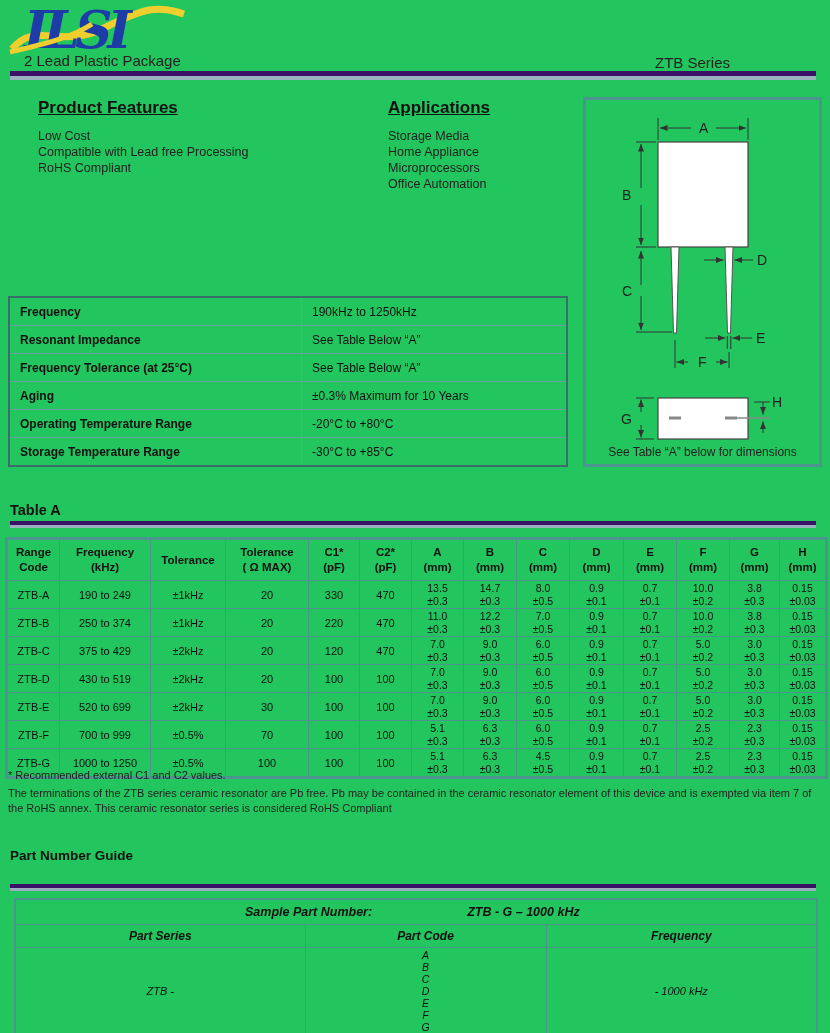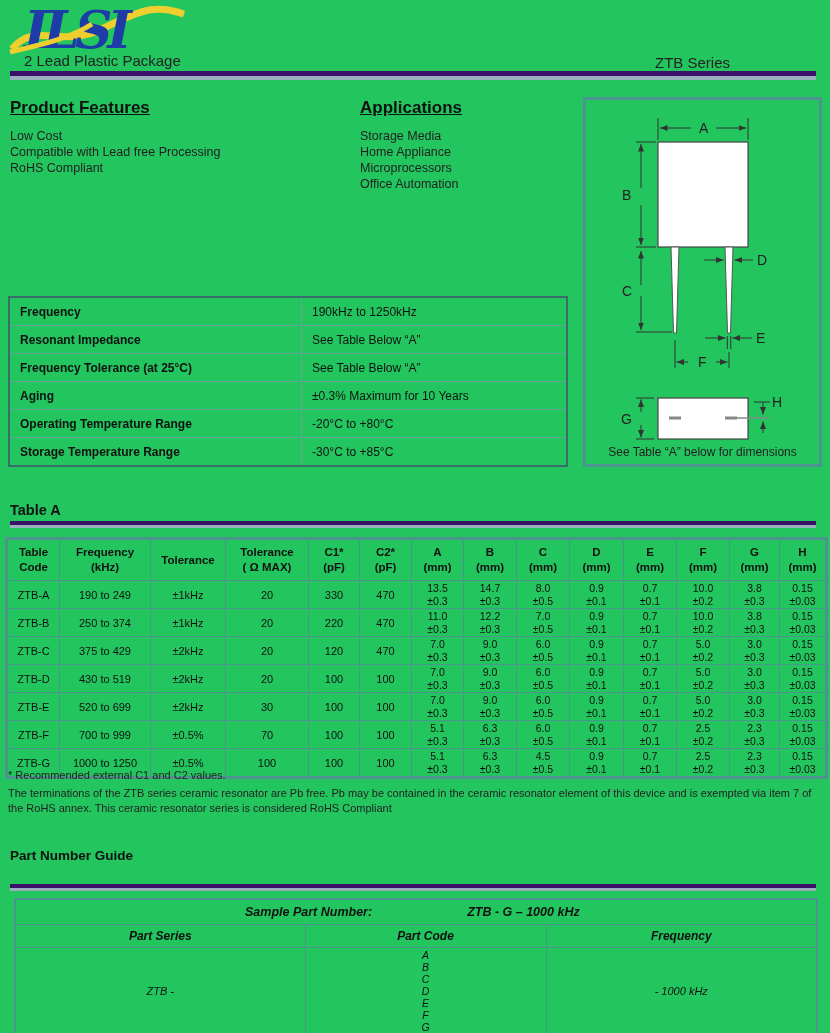--- a/index.html
+++ b/index.html
@@ -9,21 +9,21 @@
   
   .logo{position:absolute;left:8px;top:2px;width:185px;height:52px;}
   .pkg-title{position:absolute;left:24px;top:52px;font-size:15px;color:#222;}
   .series-title{position:absolute;left:655px;top:54px;font-size:15px;color:#222;}
   .rule{position:absolute;left:10px;width:806px;}
   .rule .p{height:5px;background:var(--rule-purple,#3b1168);}
   .rule .s{height:4px;background:var(--rule-steel,#9bb0bf);}
   .rule.thin .p{height:4px}.rule.thin .s{height:3px}
 
   
-  .sec{position:absolute;top:98px;}
+  .sec{position:absolute;top:98px;margin-left:28px;}
   .sec-feat{left:10px;} .sec-app{left:360px;}
   .sec-h{font-size:17px;font-weight:bold;text-decoration:underline;margin-bottom:10px;}
   .sec-line{font-size:12.5px;line-height:16px;color:#222;}
 
   
   .diagram-box{position:absolute;left:583px;top:97px;width:239px;height:370px;
                border:3px solid var(--table-teal,#4e948e);box-sizing:border-box;}
   .diagram-box svg{position:absolute;left:0;top:0;}
   .diagram-caption{position:absolute;left:0;bottom:5px;width:100%;text-align:center;
                    font-size:12px;color:#222;}
@@ -221,21 +221,21 @@
       <col style="width:53px">
         <col style="width:54px">
         <col style="width:53px">
         <col style="width:53px">
       <col style="width:50px">
         <col style="width:47px">
     </colgroup>
     <thead>
         <tr>
           <th>
-            <div>Table</div>
+            <div>Range</div>
             <div>Code</div>
           </th>
           <th>
             <div>Frequency</div>
             <div>(kHz)</div>
           </th>
           <th>
             <div>Tolerance</div>
           </th>
           <th>

